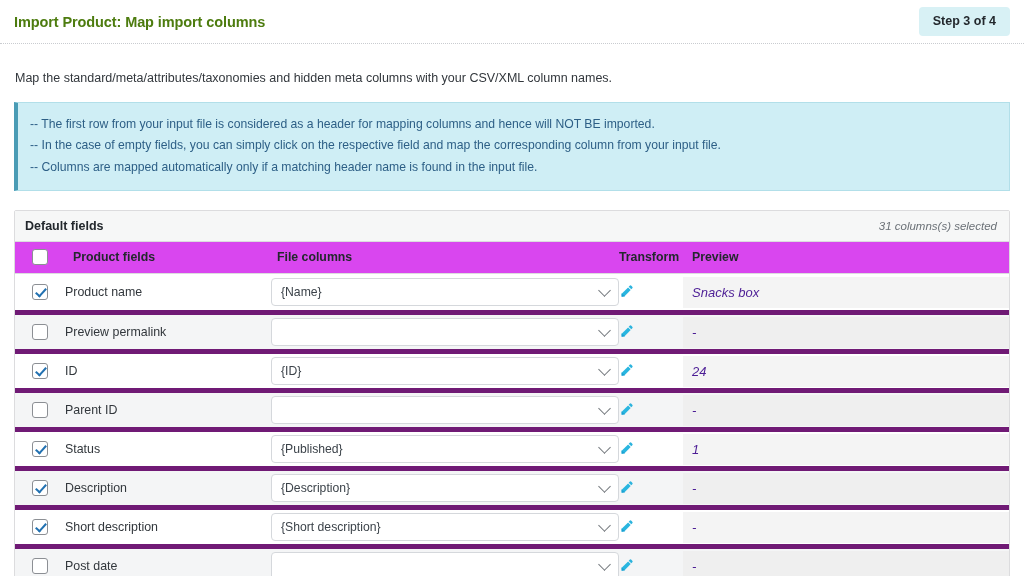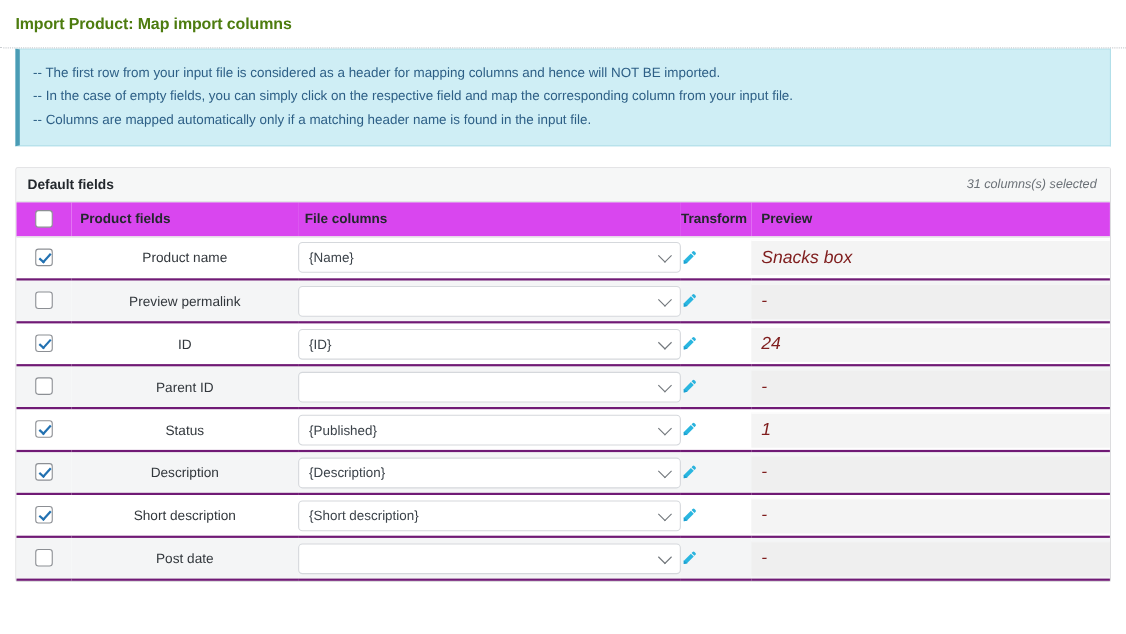--- a/index.html
+++ b/index.html
@@ -118,25 +118,24 @@
   }
   #map-table thead th.th-check { text-align: center; }
   #map-table thead th.th-field { padding-left: 8px; }
   #map-table thead th.th-file  { padding-left: 6px; }
   #map-table thead th.th-trans { padding-left: 0px; }
   #map-table thead th.th-prev  { padding-left: 9px; }
 
   #map-table tbody tr { height: 39px; }
   #map-table tbody tr.alt > td { background: #f4f5f6; }
   #map-table tbody td {
-    border-bottom: 2px solid #701a75;
+    border-bottom: 5px solid #701a75;
     vertical-align: middle;
     padding: 0;
     background: #ffffff;
-    text-align: center;
   }
 
   td.cell-check { text-align: center; }
   td.cell-field {
     font-size: 12.4px;
     color: #32373c;
     padding-left: 8px;
   }
   td.cell-file  { padding: 0 7px 0 6px; }
   td.cell-trans { text-align: left; padding-left: 18px; }
@@ -192,36 +191,38 @@
   
   .pencil { width: 15px; height: 15px; display: block; cursor: pointer; }
 
   
   .prev-box {
     background: #f4f4f4;
     height: 32px;
     display: flex;
     align-items: center;
     padding-left: 9px;
-    font-size: 16px;
+    font-size: 13px;
     font-style: italic;
-    color: #7f1d1d;
+    color: #4c1d95;
     border-top: 1px solid #ffffff;
   }
   tr.alt .prev-box { background: #efefef; border-top-color: #f4f5f6; }
 </style>
 </head>
 <body>
 
 <div id="topbar">
   <div id="page-title">Import Product: Map import columns</div>
+  <div id="step-badge">Step 3 of 4</div>
 </div>
 
 <div id="content">
 
+  <div id="intro-text">Map the standard/meta/attributes/taxonomies and hidden meta columns with your CSV/XML column names.</div>
 
   <div id="notice">
     <div class="notice-line">-- The first row from your input file is considered as a header for mapping columns and hence will NOT BE imported.</div>
     <div class="notice-line">-- In the case of empty fields, you can simply click on the respective field and map the corresponding column from your input file.</div>
     <div class="notice-line">-- Columns are mapped automatically only if a matching header name is found in the input file.</div>
   </div>
 
   <div id="panel">
 
     <div id="panel-head">

